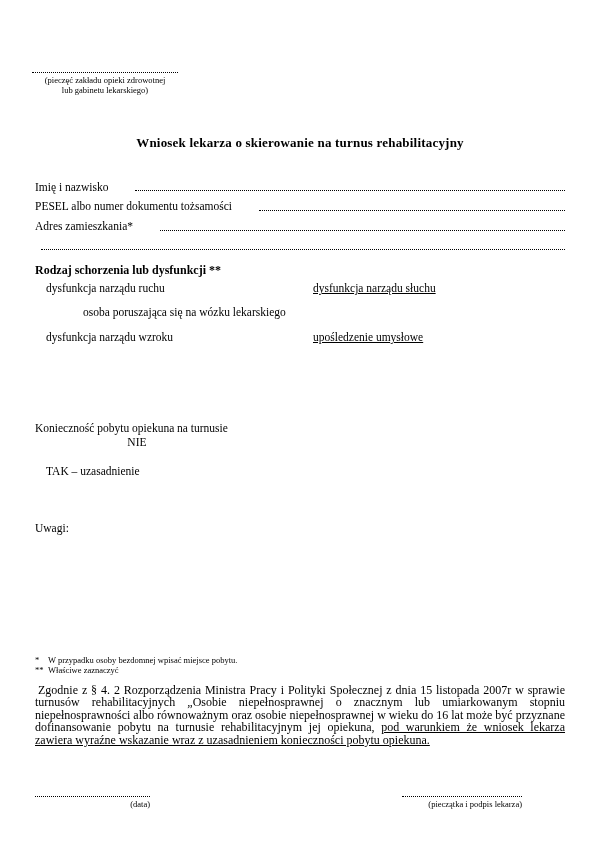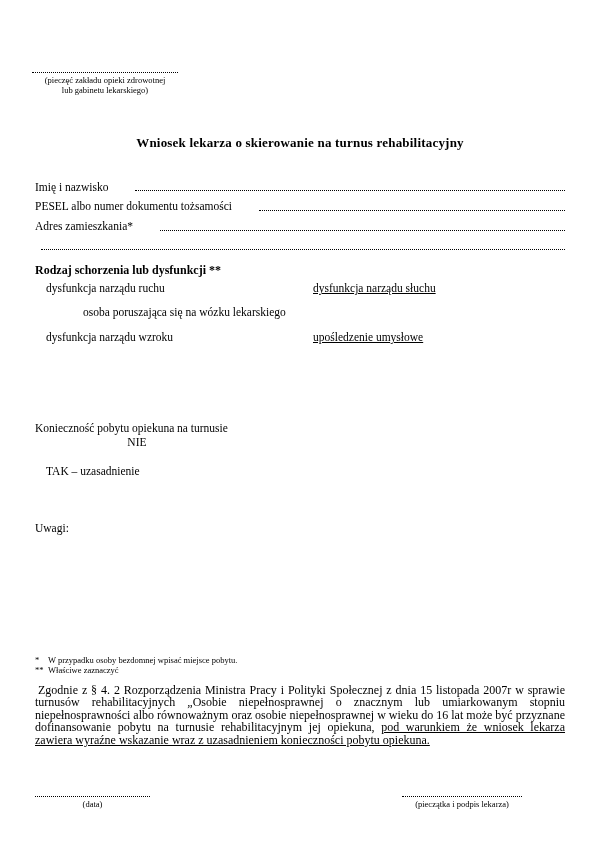--- a/index.html
+++ b/index.html
@@ -101,21 +101,21 @@
   .n-body {
     font-size: 12px; line-height: 12.4px;
     text-align: justify;
     text-indent: 3px;
   }
   .n-body .ul { text-decoration: underline; }
 
   
   .sig {
     position: absolute;
-    text-align: center;
+    text-align: right;
     font-size: 8.5px; line-height: 10px;
   }
   .sig .dotline {
     height: 6px;
     border-bottom: 1.4px dotted #000;
     margin-bottom: 2px;
   }
   .sig-date { top: 790px; left: 35px; width: 115px; }
   .sig-doctor { top: 790px; left: 402px; width: 120px; }
 </style>

